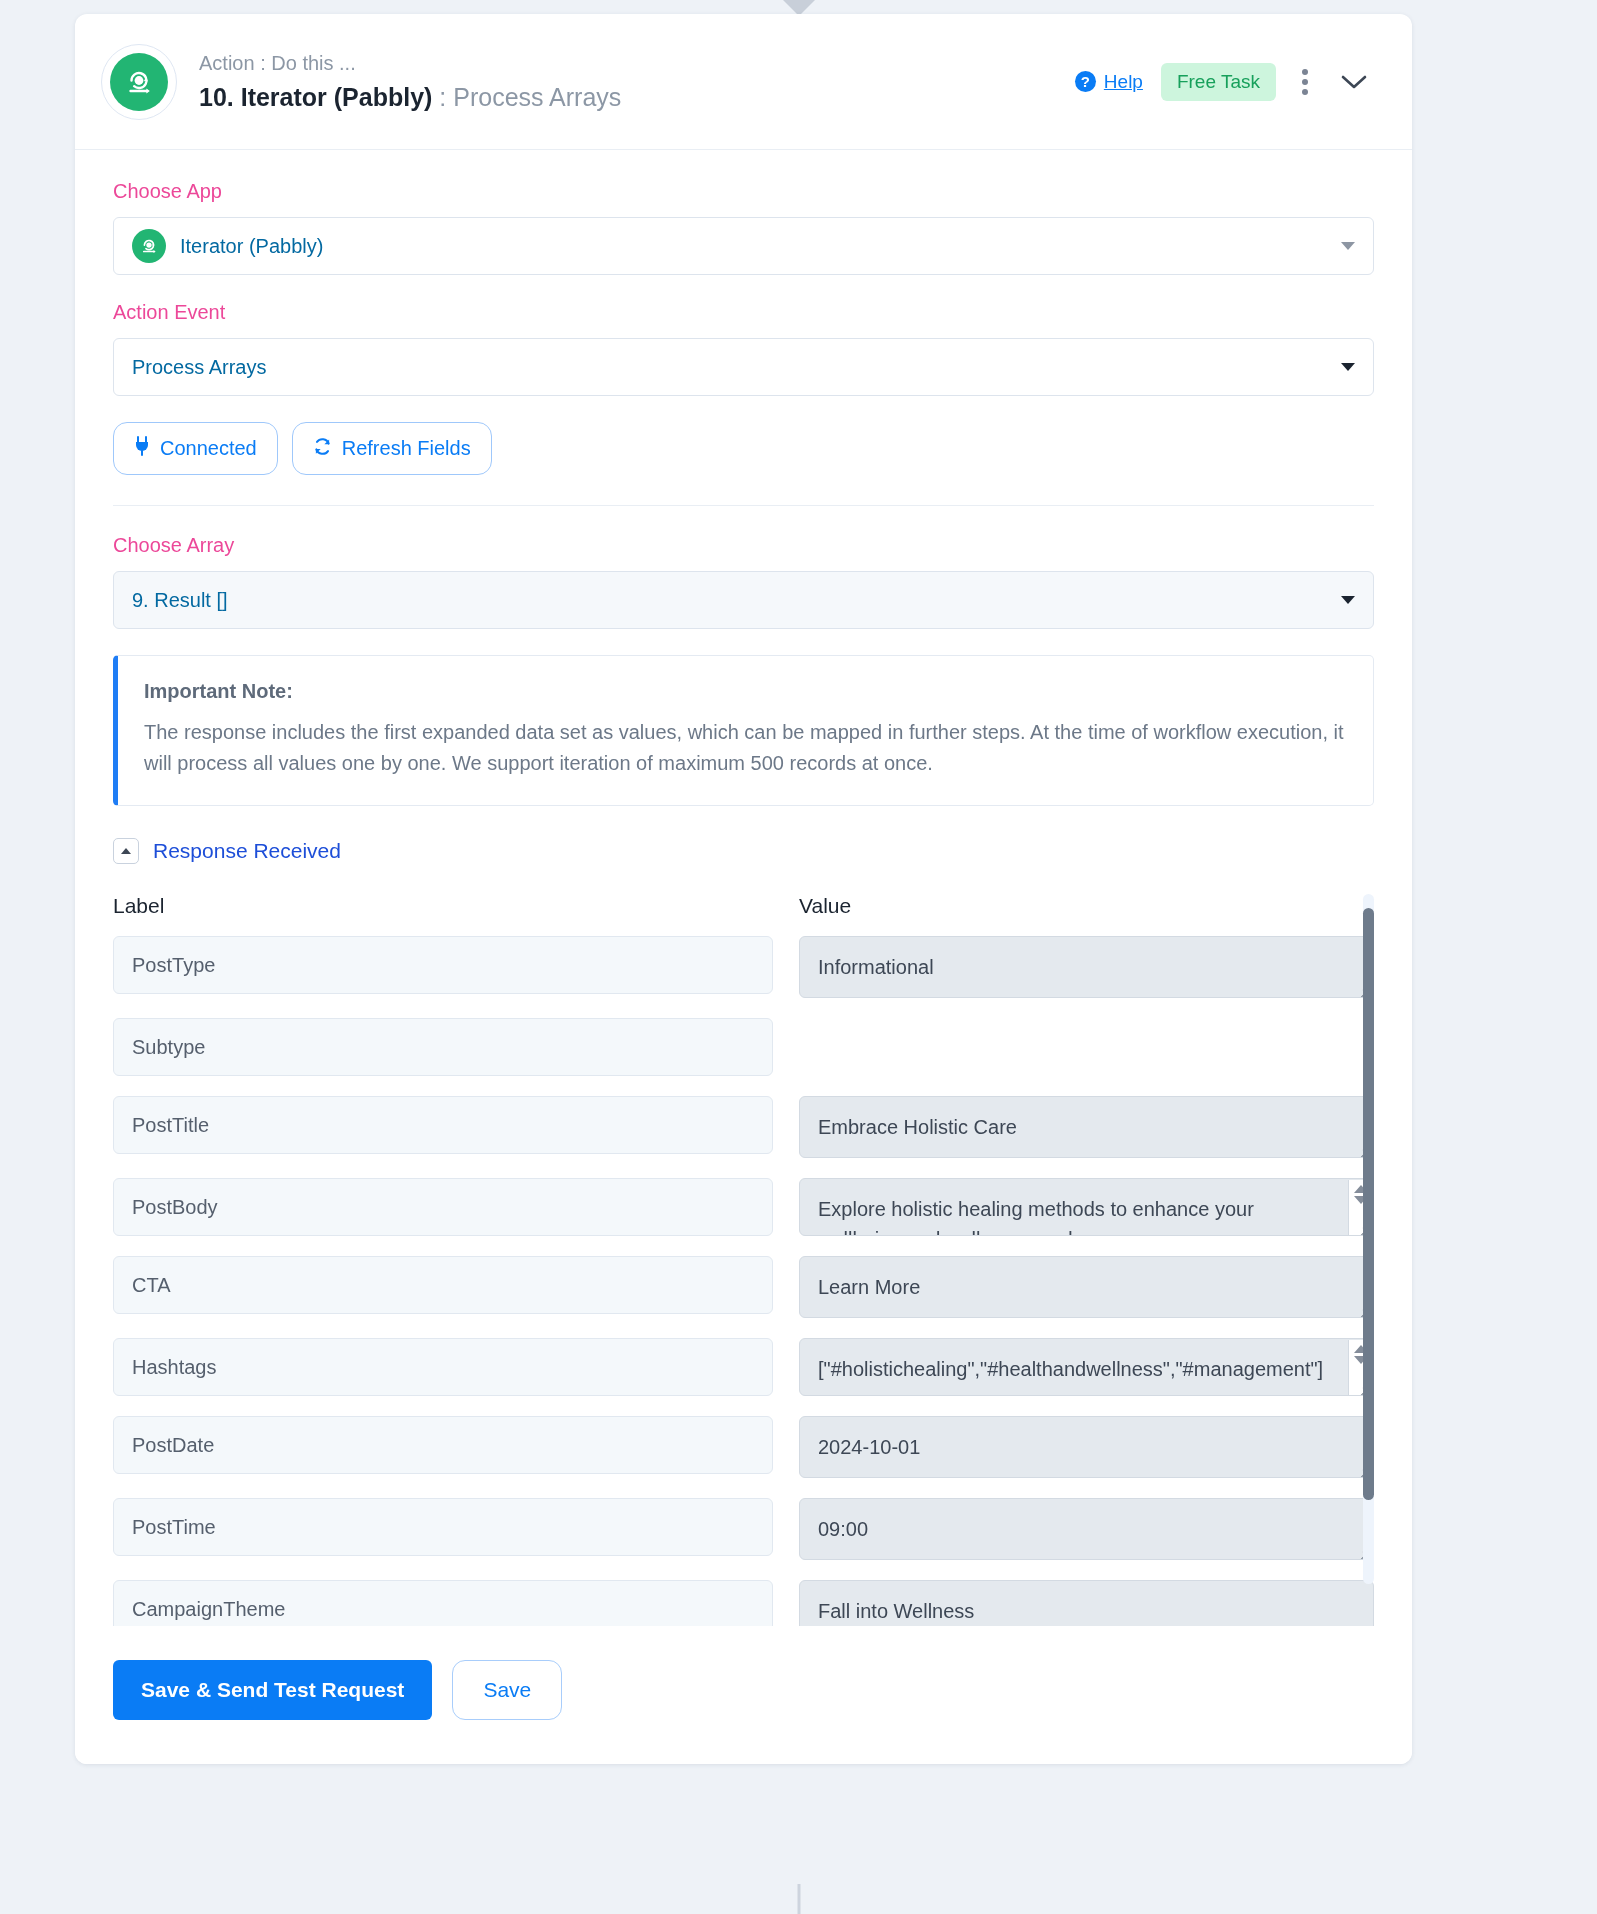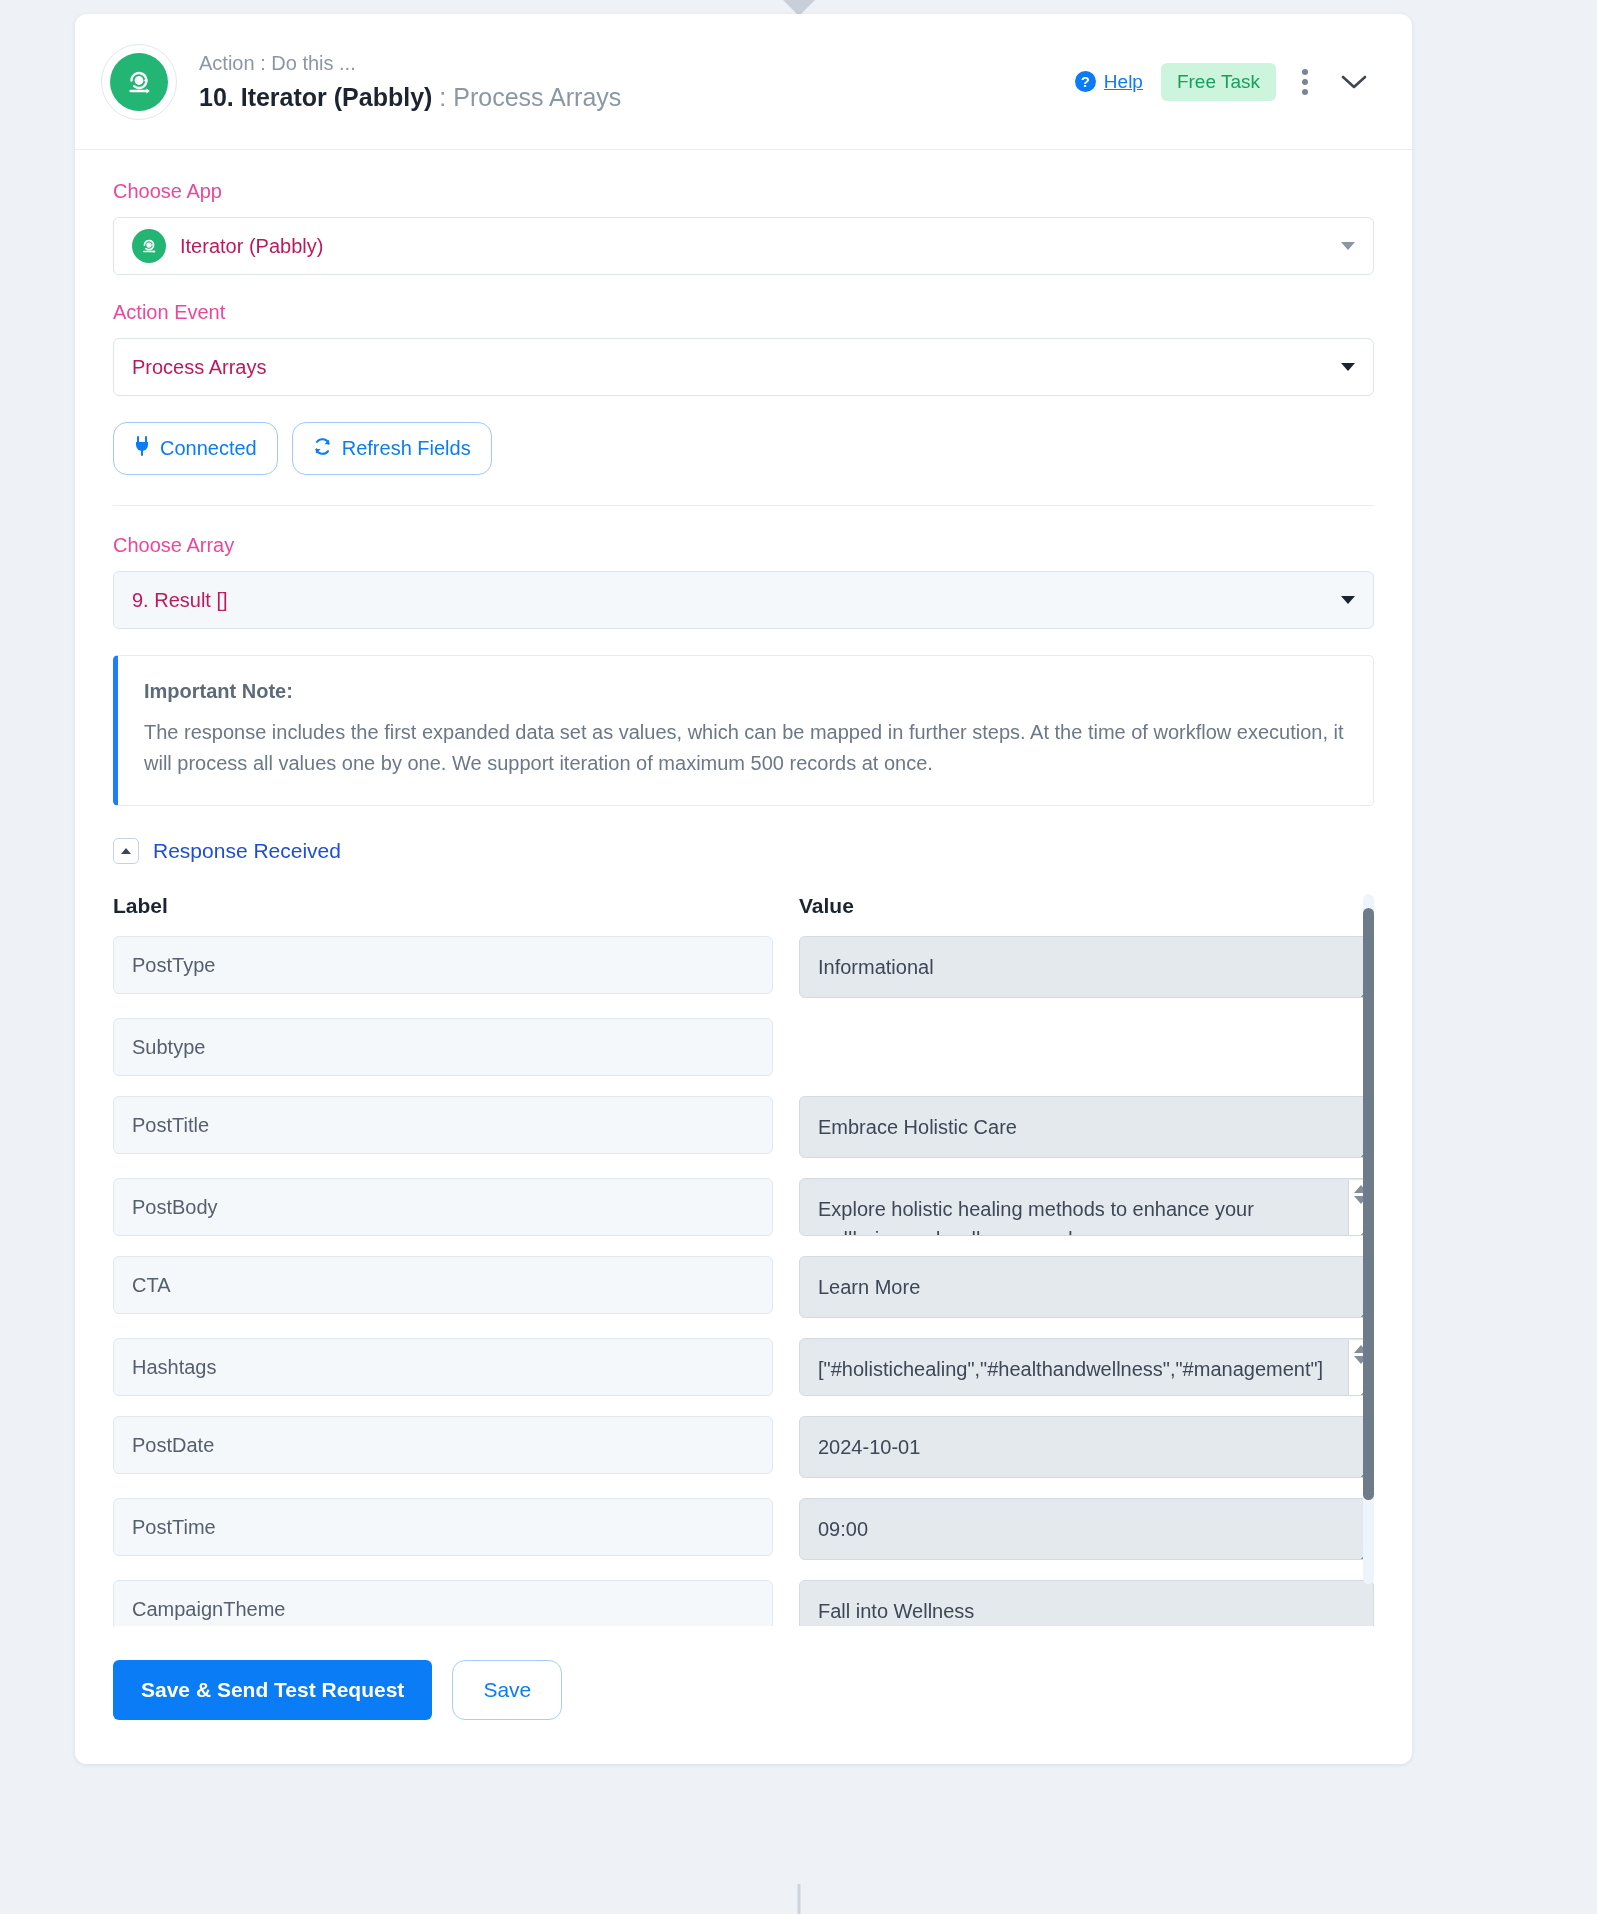--- a/index.html
+++ b/index.html
@@ -155,21 +155,21 @@
     border-radius: 6px;
     background: #fff;
     display: flex;
     align-items: center;
     padding: 0 46px 0 18px;
     margin-bottom: 26px;
   }
   .select-box.gray { background: #f5f8fb; }
   .select-box .value {
     font-size: 20px;
-    color: #be185d;
+    color: #0369a1;
     white-space: nowrap;
     overflow: hidden;
     text-overflow: ellipsis;
   }
   .select-box .mini-icon {
     width: 34px; height: 34px;
     border-radius: 50%;
     background: #22b573;
     display: flex; align-items: center; justify-content: center;
     margin-right: 14px;
@@ -249,21 +249,21 @@
 
   
   .resp-wrap { position: relative; }
   .col-heads {
     display: flex;
     padding-right: 28px;
     margin-bottom: 18px;
   }
   .col-heads .h {
     font-size: 21px;
-    font-weight: bold;
+    font-weight: normal;
     color: #1b2430;
   }
   .col-heads .h.label-h { width: 686px; flex: 0 0 auto; }
 
   .rows-viewport {
     position: relative;
     height: 690px;
     overflow: hidden;
   }
   .row {

